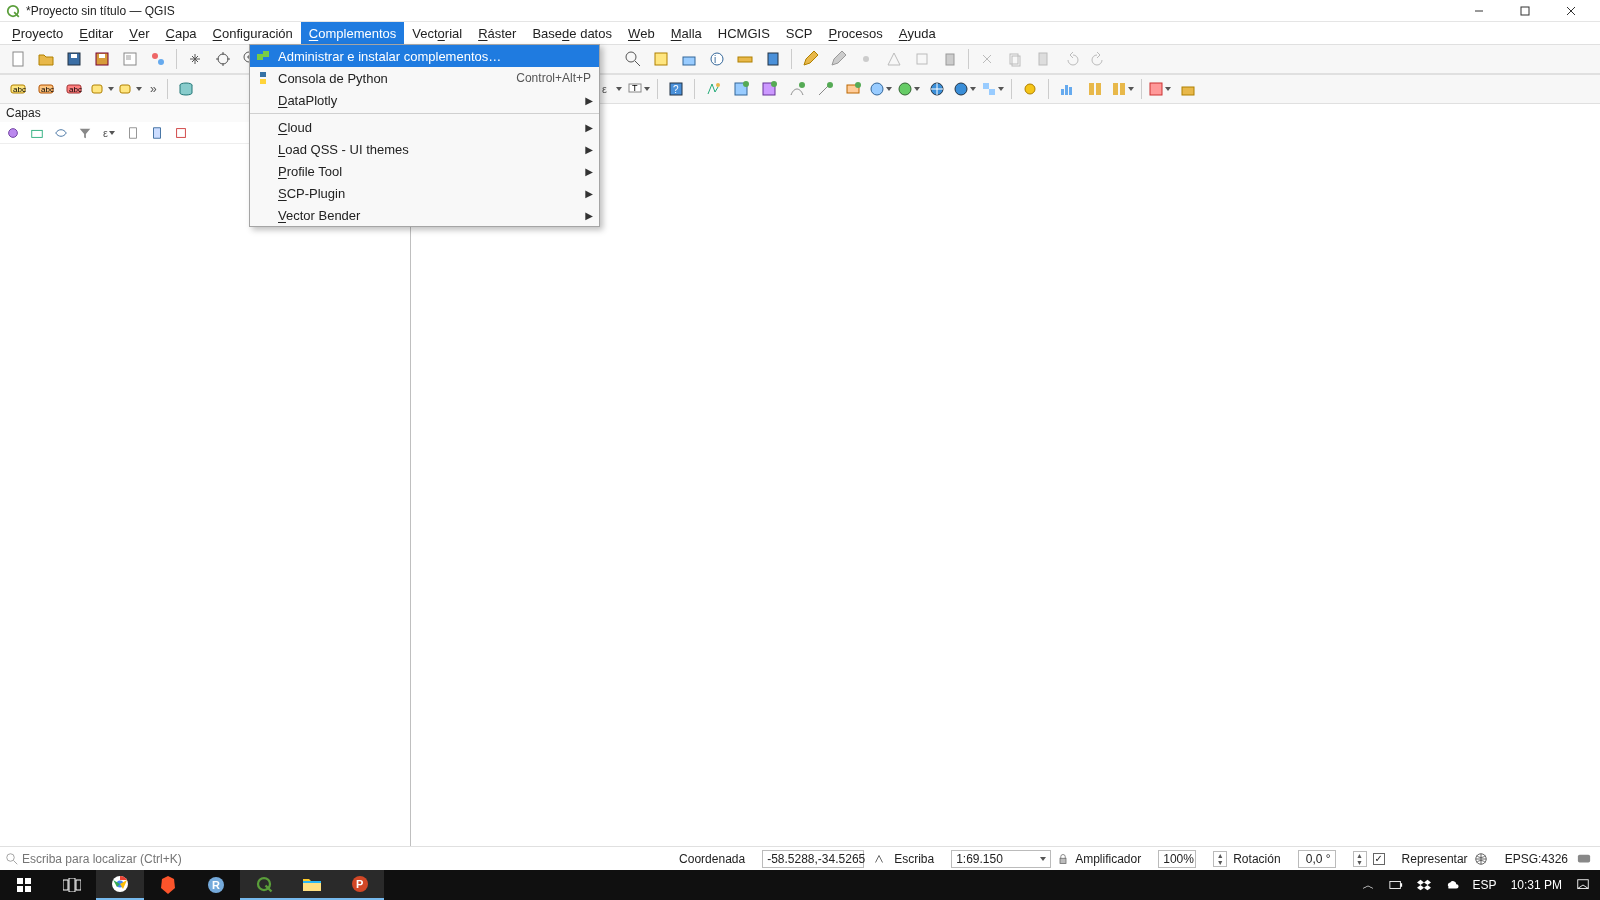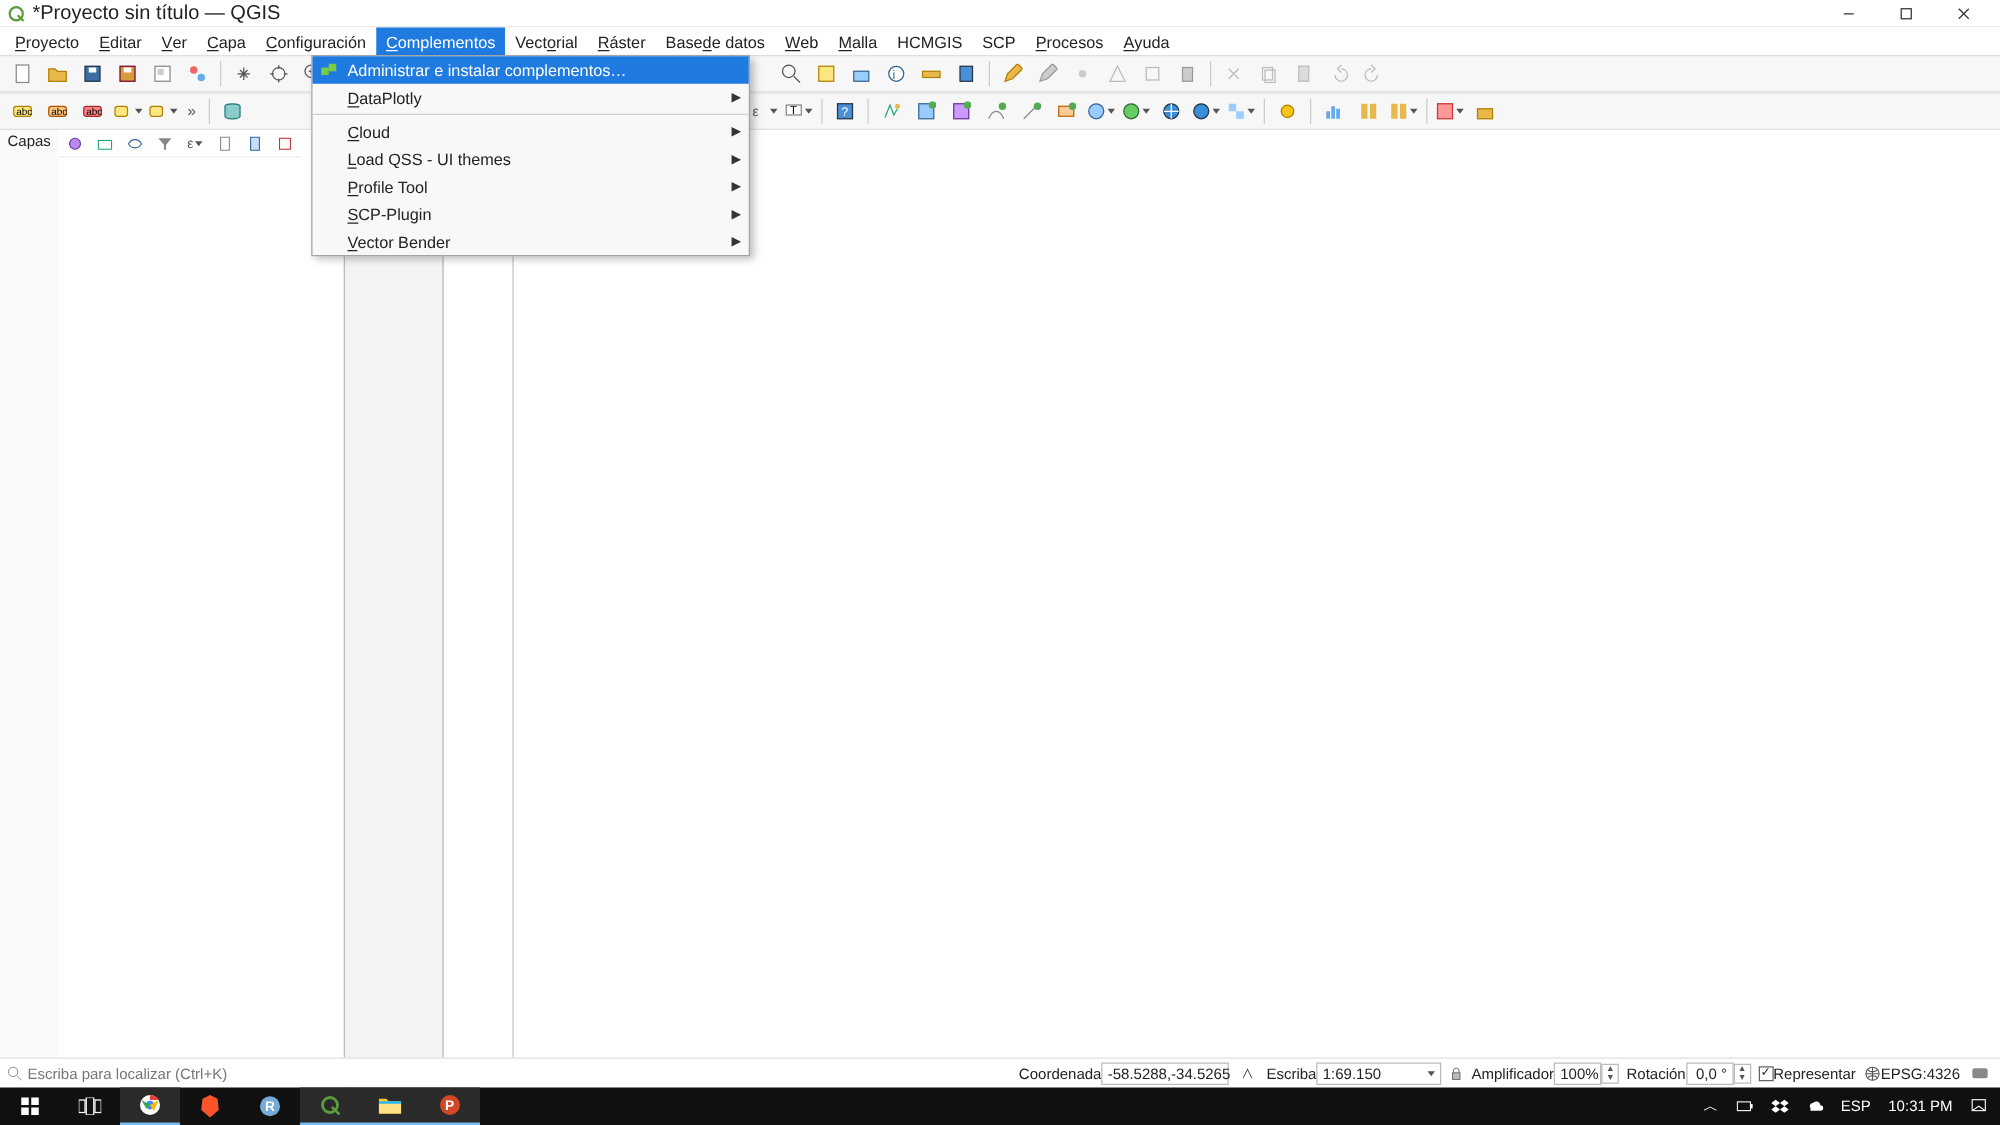--- a/index.html
+++ b/index.html
@@ -1,21 +1,21 @@
 <!DOCTYPE html>
 <html><head>
 <meta charset="utf-8">
 <style>
   * { box-sizing: border-box; margin: 0; padding: 0; font-family: "Segoe UI", Tahoma, sans-serif; }
   body { width: 1600px; height: 900px; background: #ffffff; overflow: hidden; font-size: 13px; color: #222; position: relative; }
 
   
   .titlebar { height: 22px; display: flex; align-items: center; padding: 0 6px; background: #fff; border-bottom: 1px solid #e5e5e5; }
   .titlebar .logo { width: 14px; height: 14px; margin-right: 6px; }
-  .titlebar .title { flex: 1; font-size: 16px; }
+  .titlebar .title { flex: 1; font-size: 12px; }
   .winbtn { width: 46px; height: 22px; display: flex; align-items: center; justify-content: center; color: #333; }
   .winbtn svg { width: 10px; height: 10px; }
 
   
   .menubar { height: 22px; display: flex; align-items: stretch; padding: 0 4px; background: #fff; }
   .menuitem { padding: 0 8px; display: flex; align-items: center; font-size: 13px; cursor: default; }
   .menuitem.active { background: #1f7be0; color: #fff; }
 
   
   .toolbar { height: 30px; display: flex; align-items: center; padding: 0 6px; gap: 4px; background: #f7f7f7; border-top: 1px solid #e0e0e0; border-bottom: 1px solid #e0e0e0; }
@@ -28,36 +28,36 @@
   .dropdown { position: absolute; top: 44px; left: 249px; width: 351px; background: #f8f8f8; border: 1px solid #a5a5a5; box-shadow: 3px 3px 6px rgba(0,0,0,0.25); z-index: 50; }
   .dd-item { height: 22px; display: flex; align-items: center; padding: 0 8px 0 28px; font-size: 13px; position: relative; }
   .dd-item.hl { background: #1f7be0; color: #fff; }
   .dd-sep { height: 1px; background: #d0d0d0; margin: 2px 0; }
   .dd-item .icon { position: absolute; left: 4px; width: 18px; height: 18px; display:flex; align-items:center; justify-content:center;}
   .dd-item .shortcut { margin-left: auto; font-size: 12px; color: #555; }
   .dd-item .sub { position: absolute; right: 6px; font-size: 10px; color:#333;}
 
   
   .workspace { position: absolute; top: 104px; left: 0; right: 0; bottom: 24px; display: flex; }
-  .panel { width: 411px; border-right: 1px solid #bfbfbf; display: flex; flex-direction: row; background: #fff; }
+  .panel { width: 411px; border-right: 1px solid #bfbfbf; display: flex; flex-direction: column; background: #fff; }
   .panel-title { padding: 2px 6px; font-size: 12px; background: #fafafa; }
   .panel-toolbar { height: 22px; display: flex; align-items: center; gap: 6px; padding: 0 4px; border-bottom: 1px solid #eee;}
   .panel-body { flex: 1; background: #fff; }
   .panel-tabs { display: flex; border-top: 1px solid #ccc; background: #f3f3f3; }
   .ptab { padding: 3px 10px; font-size: 12px; border: 1px solid #bbb; border-bottom: none; margin-right: -1px; background: #f3f3f3; }
   .ptab.active { background: #fff; }
 
   .canvas { flex: 1; background: #fff; }
 
   
   .statusbar { position: absolute; bottom: 30px; left: 0; right: 0; height: 24px; display: flex; align-items: center; background: #fff; border-top: 1px solid #e0e0e0; font-size: 12px; gap: 6px; padding: 0 6px; }
   .status-search { display: flex; align-items: center; gap: 4px; width: 270px; }
   .status-search input { border: none; outline: none; font-size: 12px; flex: 1; background: transparent; }
   .status-spacer { flex: 1; }
-  .status-field { display: flex; align-items: center; gap: 0; }
+  .status-field { display: flex; align-items: center; gap: 17px; }
   .st-input { border: 1px solid #bbb; padding: 1px 4px; font-size: 12px; background: #fff; }
   .spin { display:inline-flex; flex-direction:column; border:1px solid #bbb; }
   .spin div{width:12px;height:7px;display:flex;align-items:center;justify-content:center;font-size:7px;line-height:7px;color:#555;}
   .cb { width:12px; height:12px; border:1px solid #666; display:inline-flex; align-items:center; justify-content:center; font-size:10px; line-height:10px; color:#222;}
 
   
   .taskbar { position: absolute; bottom: 0; left: 0; right: 0; height: 30px; background: #101010; display: flex; align-items: center; color: #fff; font-size: 12px; }
   .taskbtn { width: 48px; height: 30px; display: flex; align-items: center; justify-content: center; }
   .taskbtn.active { border-bottom: 2px solid #76b9ed; background: #2a2a2a; }
   .tray { margin-left: auto; display: flex; align-items: center; gap: 14px; padding: 0 10px; }
@@ -440,20 +440,30 @@
     <div class="dd-item hl">
       <span class="icon">
         <svg width="16" height="16" viewBox="0 0 16 16">
           <rect x="2" y="6" width="6" height="6" fill="#7c4"></rect>
           <rect x="8" y="3" width="6" height="6" fill="#7c4"></rect>
         </svg>
       </span>
       <span>Administrar e instalar complementos…</span>
     </div>
     <div class="dd-item">
+      <span class="icon">
+        <svg width="16" height="16" viewBox="0 0 16 16">
+          <path d="M5 2h6v5H5z" fill="#3572A5"></path>
+          <path d="M5 9h6v5H5z" fill="#FFD43B"></path>
+        </svg>
+      </span>
+      <span>Consola de Python</span>
+      <span class="shortcut">Control+Alt+P</span>
+    </div>
+    <div class="dd-item">
       <span><span class="und">D</span>ataPlotly</span>
       <span class="sub">▶</span>
     </div>
     <div class="dd-sep"></div>
     <div class="dd-item">
       <span><span class="und">C</span>loud</span>
       <span class="sub">▶</span>
     </div>
     <div class="dd-item">
       <span><span class="und">L</span>oad QSS - UI themes</span>

